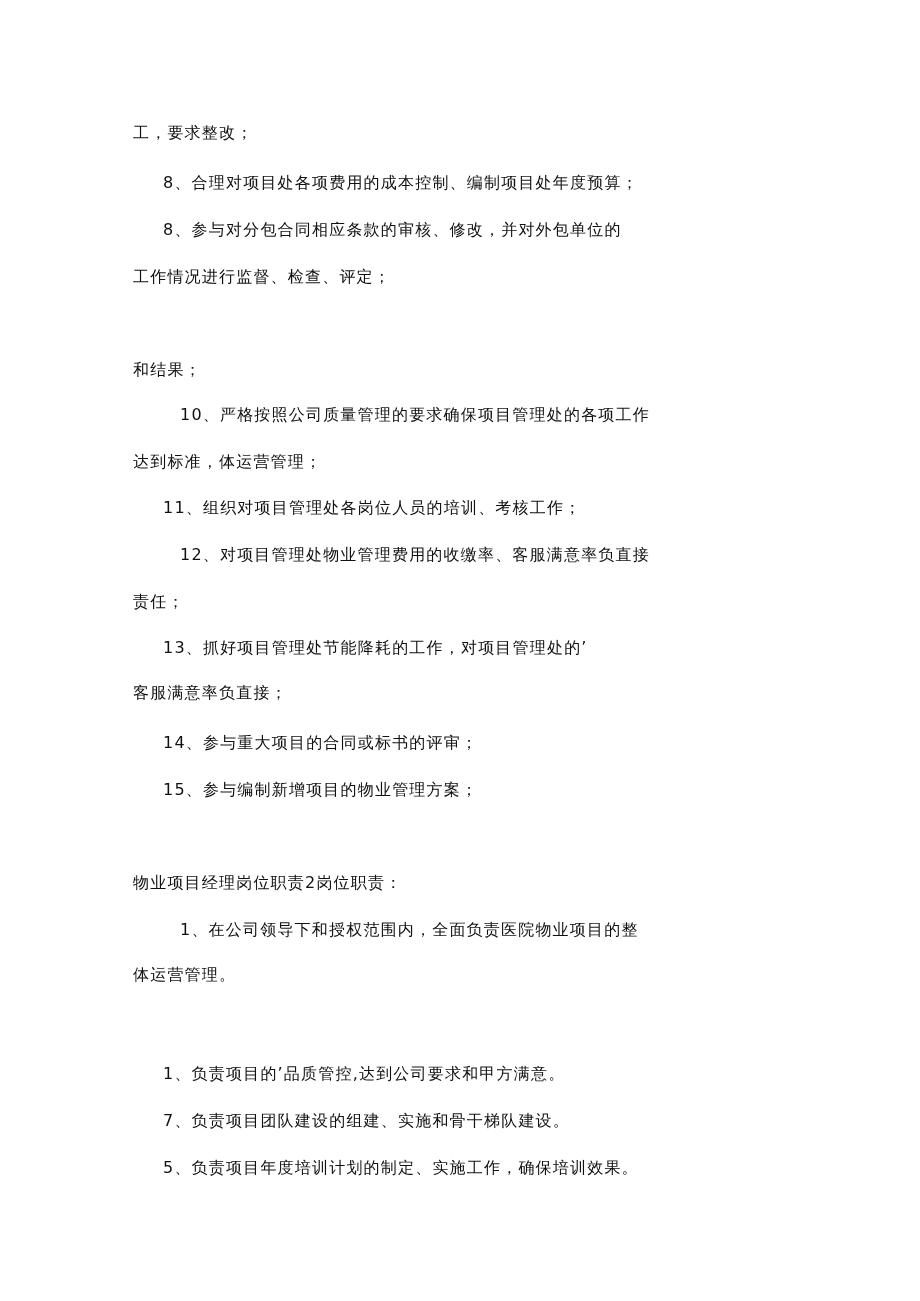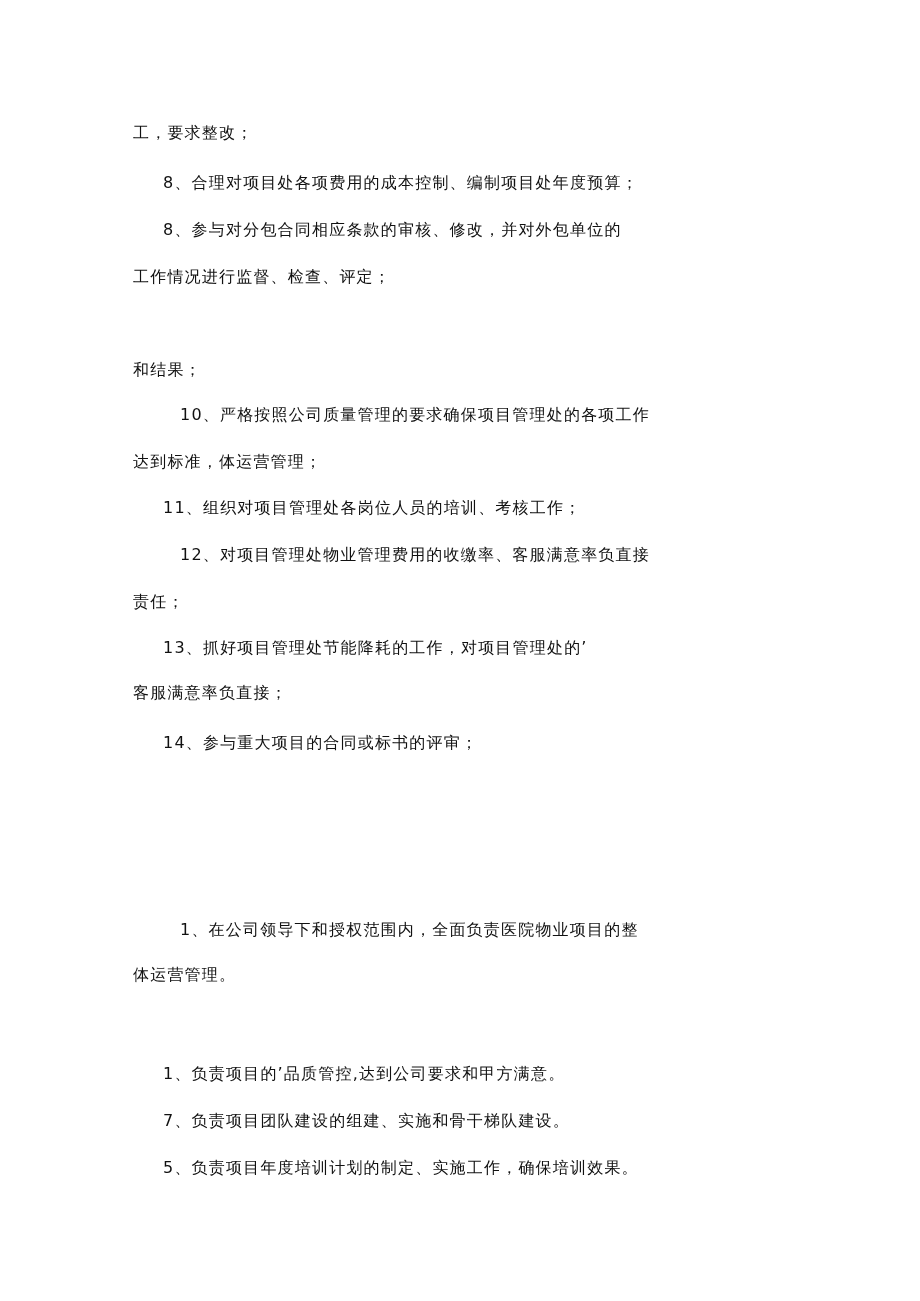--- a/index.html
+++ b/index.html
@@ -21,18 +21,20 @@
   <div class="line l0" style="top:265px">工作情况进行监督、检查、评定；</div>
   <div class="line l0" style="top:358px">和结果；</div>
   <div class="line l2" style="top:403px">10、严格按照公司质量管理的要求确保项目管理处的各项工作</div>
   <div class="line l0" style="top:450px">达到标准，体运营管理；</div>
   <div class="line l1" style="top:496px">11、组织对项目管理处各岗位人员的培训、考核工作；</div>
   <div class="line l2" style="top:543px">12、对项目管理处物业管理费用的收缴率、客服满意率负直接</div>
   <div class="line l0" style="top:590px">责任；</div>
   <div class="line l1" style="top:636px">13、抓好项目管理处节能降耗的工作，对项目管理处的’</div>
   <div class="line l0" style="top:681px">客服满意率负直接；</div>
   <div class="line l1" style="top:731px">14、参与重大项目的合同或标书的评审；</div>
+  <div class="line l1" style="top:778px">15、参与编制新增项目的物业管理方案；</div>
+  <div class="line l0" style="top:871px">物业项目经理岗位职责2岗位职责：</div>
   <div class="line l2" style="top:918px">1、在公司领导下和授权范围内，全面负责医院物业项目的整</div>
   <div class="line l0" style="top:963px">体运营管理。</div>
   <div class="line l1" style="top:1062px">1、负责项目的’品质管控,达到公司要求和甲方满意。</div>
   <div class="line l1" style="top:1109px">7、负责项目团队建设的组建、实施和骨干梯队建设。</div>
   <div class="line l1" style="top:1156px">5、负责项目年度培训计划的制定、实施工作，确保培训效果。</div>
 </div>
 
 </body></html>

